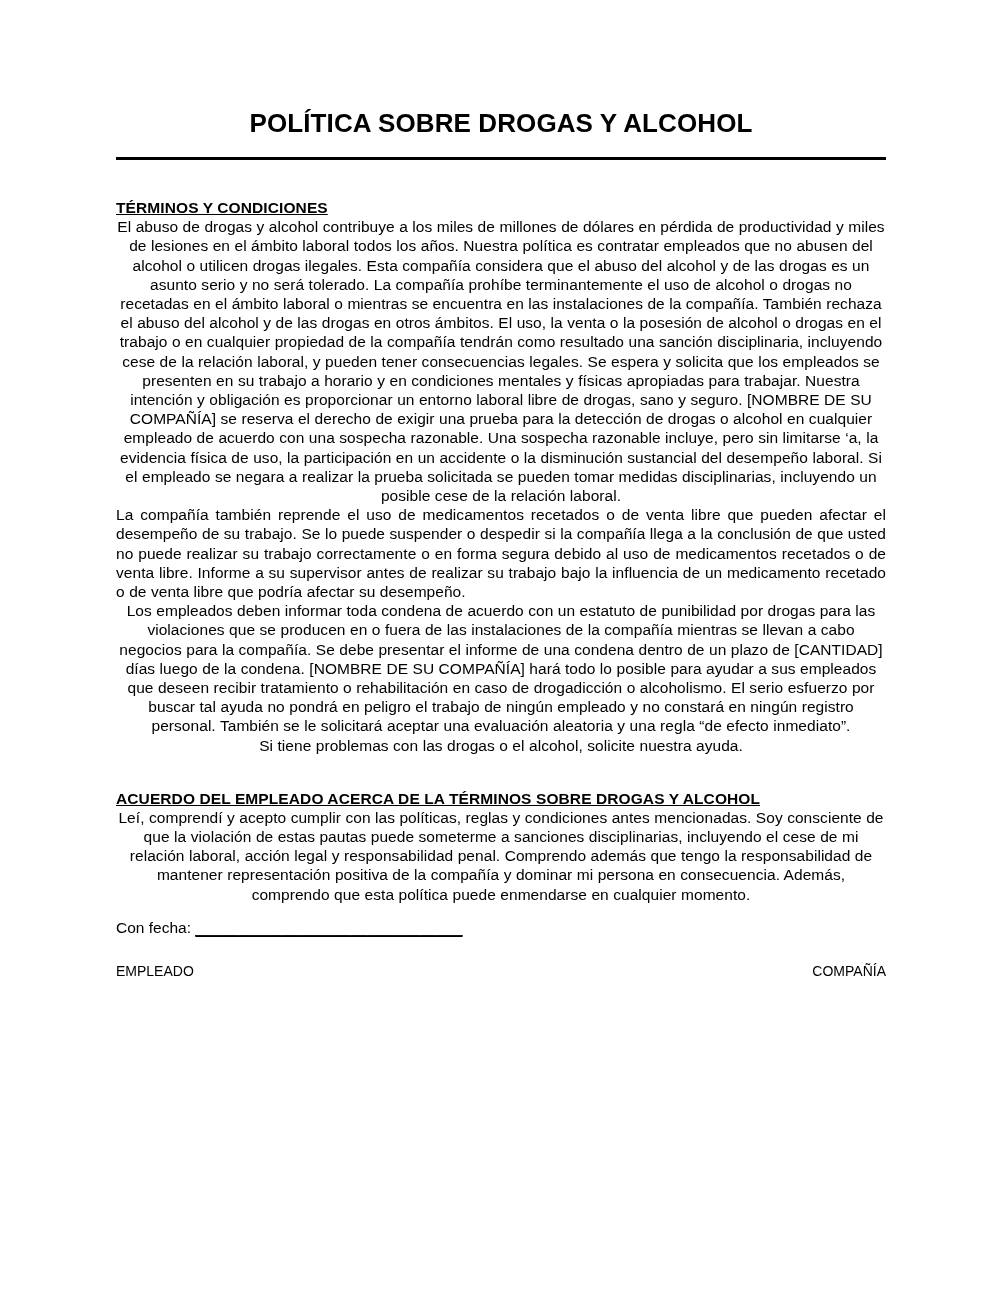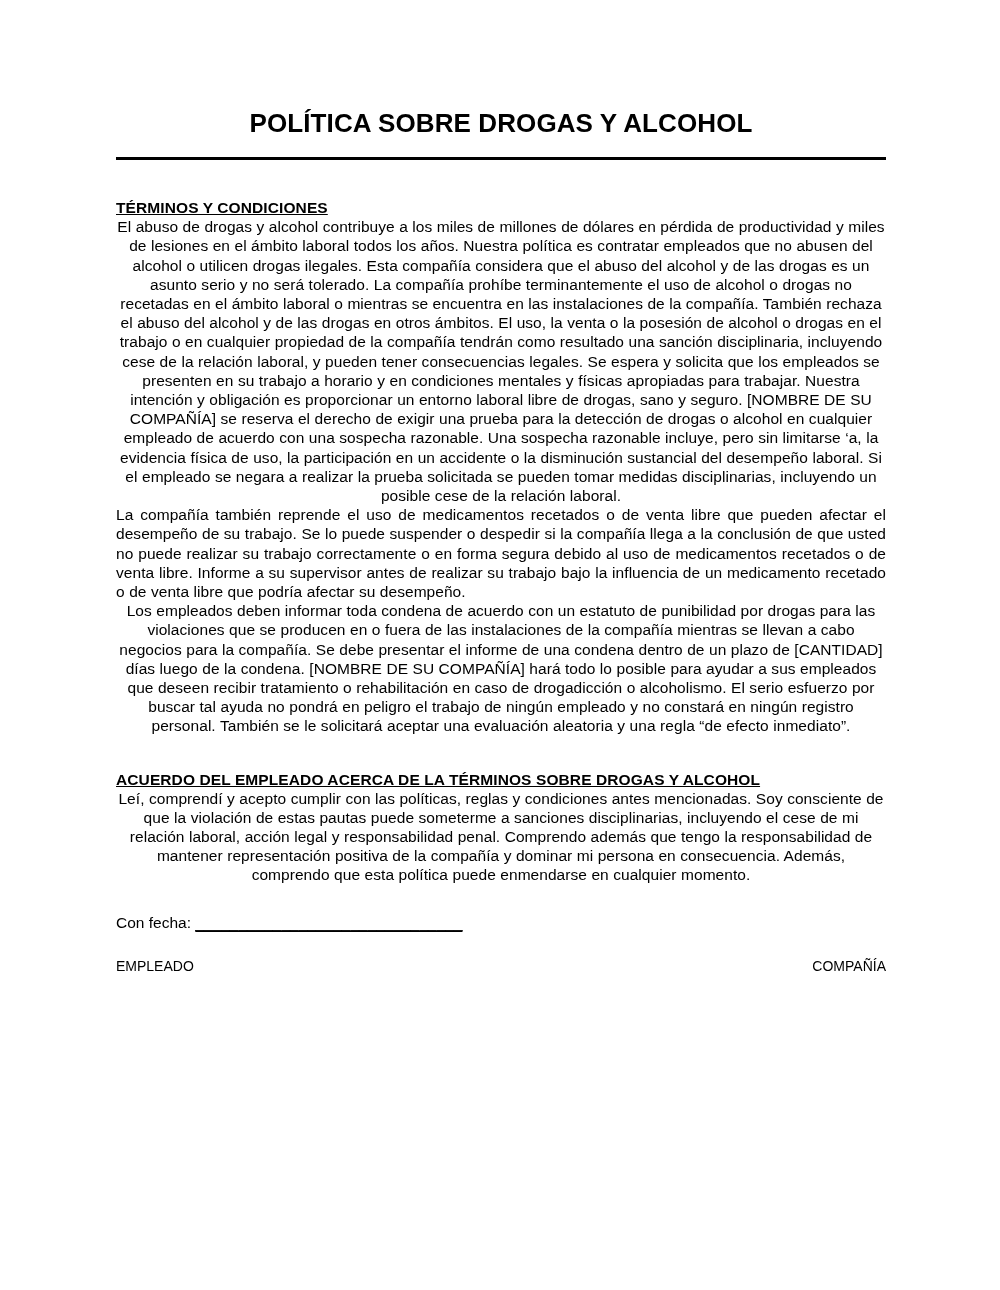--- a/index.html
+++ b/index.html
@@ -72,21 +72,21 @@
   }
   .gap-after-heading {
     margin-top: 19px;
   }
   .gap-para {
     margin-top: 19px;
   }
   .date-line {
     font-size: 15.5px;
     line-height: 19.2px;
-    margin-top: 28px;
+    margin-top: 14px;
     white-space: pre;
   }
   .date-blank {
     text-decoration: underline;
     text-underline-offset: 3px;
   }
   .signature-row {
     margin-top: 25px;
     display: flex;
     font-size: 14px;
@@ -112,20 +112,21 @@
     <div class="title-rule"></div>
 
     <h2 class="section-heading heading-terms">TÉRMINOS Y CONDICIONES</h2>
 
     <p class="body-text gap-after-heading">El abuso de drogas y alcohol contribuye a los miles de millones de dólares en pérdida de productividad y miles de lesiones en el ámbito laboral todos los años. Nuestra política es contratar empleados que no abusen del alcohol o utilicen drogas ilegales. Esta compañía considera que el abuso del alcohol y de las drogas es un asunto serio y no será tolerado. La compañía prohíbe terminantemente el uso de alcohol o drogas no recetadas en el ámbito laboral o mientras se encuentra en las instalaciones de la compañía. También rechaza el abuso del alcohol y de las drogas en otros ámbitos.  El uso, la venta o la posesión de alcohol o drogas en el trabajo o en cualquier propiedad de la compañía tendrán como resultado una sanción disciplinaria, incluyendo cese de la relación laboral, y pueden tener consecuencias legales. Se espera y solicita que los empleados se presenten en su trabajo a horario y en condiciones mentales y físicas apropiadas para trabajar. Nuestra intención y obligación es proporcionar un entorno laboral libre de drogas, sano y seguro.  [NOMBRE DE SU COMPAÑÍA] se reserva el derecho de exigir una prueba para la detección de drogas o alcohol en cualquier empleado de acuerdo con una sospecha razonable. Una sospecha razonable incluye, pero sin limitarse ‘a, la evidencia física de uso, la participación en un accidente o la disminución sustancial del desempeño laboral. Si el empleado se negara a realizar la prueba solicitada se pueden tomar medidas disciplinarias, incluyendo un posible cese de la relación laboral.</p>
 
     <p class="body-text justified gap-para">La compañía también reprende el uso de medicamentos recetados o de venta libre que pueden afectar el desempeño de su trabajo. Se lo puede suspender o despedir si la compañía llega a la conclusión de que usted no puede realizar su trabajo correctamente o en forma segura debido al uso de medicamentos recetados o de venta libre. Informe a su supervisor antes de realizar su trabajo bajo la influencia de un medicamento recetado o de venta libre que podría afectar su desempeño.</p>
 
     <p class="body-text gap-para">Los empleados deben informar toda condena de acuerdo con un estatuto de punibilidad por drogas para las violaciones que se producen en o fuera de las instalaciones de la compañía mientras se llevan a cabo negocios para la compañía. Se debe presentar el informe de una condena dentro de un plazo de [CANTIDAD] días luego de la condena. [NOMBRE DE SU COMPAÑÍA] hará todo lo posible para ayudar a sus empleados que deseen recibir tratamiento o rehabilitación en caso de drogadicción o alcoholismo. El serio esfuerzo por buscar tal ayuda no pondrá en peligro el trabajo de ningún empleado y no constará en ningún registro personal.  También se le solicitará aceptar una evaluación aleatoria y una regla “de efecto inmediato”.</p>
 
+    <p class="body-text gap-para">Si tiene problemas con las drogas o el alcohol, solicite nuestra ayuda.</p>
 
     <h2 class="section-heading heading-agreement">ACUERDO DEL EMPLEADO ACERCA DE LA TÉRMINOS SOBRE DROGAS Y ALCOHOL</h2>
 
     <p class="body-text gap-after-heading">Leí, comprendí y acepto cumplir con las políticas, reglas y condiciones antes mencionadas.  Soy consciente de que la violación de estas pautas puede someterme a sanciones disciplinarias, incluyendo el cese de mi relación laboral, acción legal y responsabilidad penal. Comprendo además que tengo la responsabilidad de mantener representación positiva de la compañía y dominar mi persona en consecuencia. Además, comprendo que esta política puede enmendarse en cualquier momento.</p>
 
     <div class="date-line"><span>Con fecha: </span><span class="date-blank">_______________________________</span></div>
 
     <div class="signature-row">
       <div class="sig-employee">EMPLEADO</div>
       <div class="sig-company">COMPAÑÍA</div>

